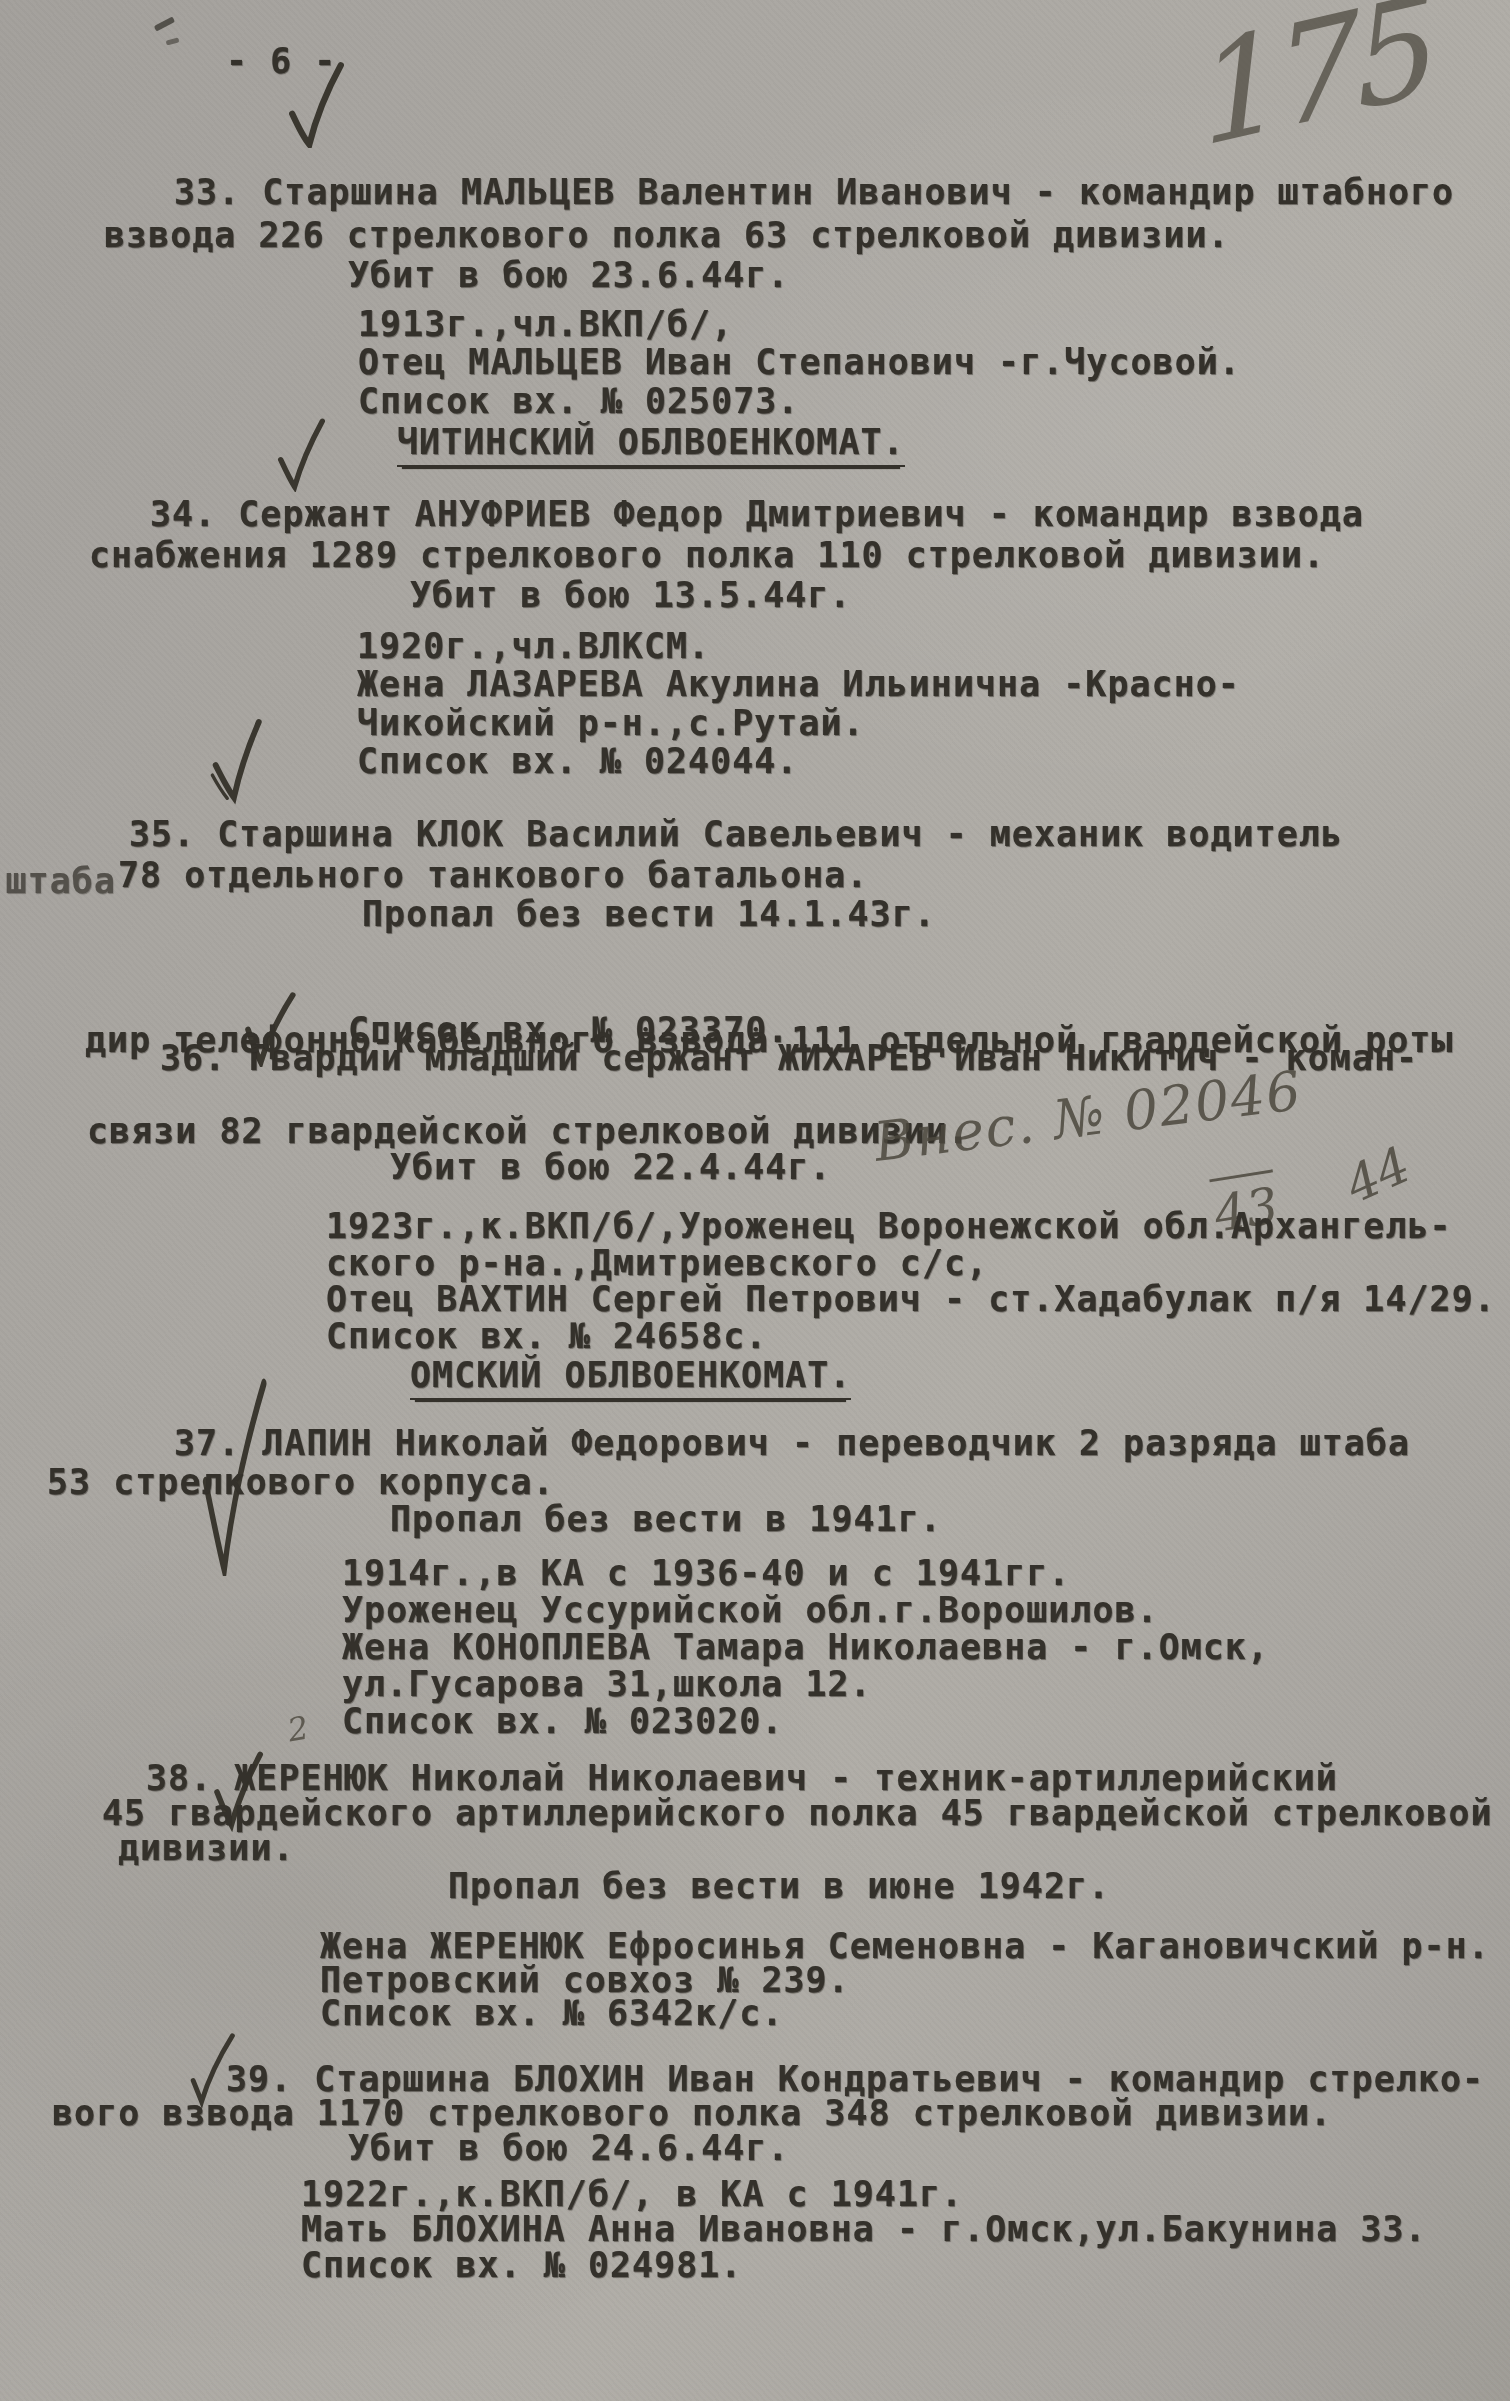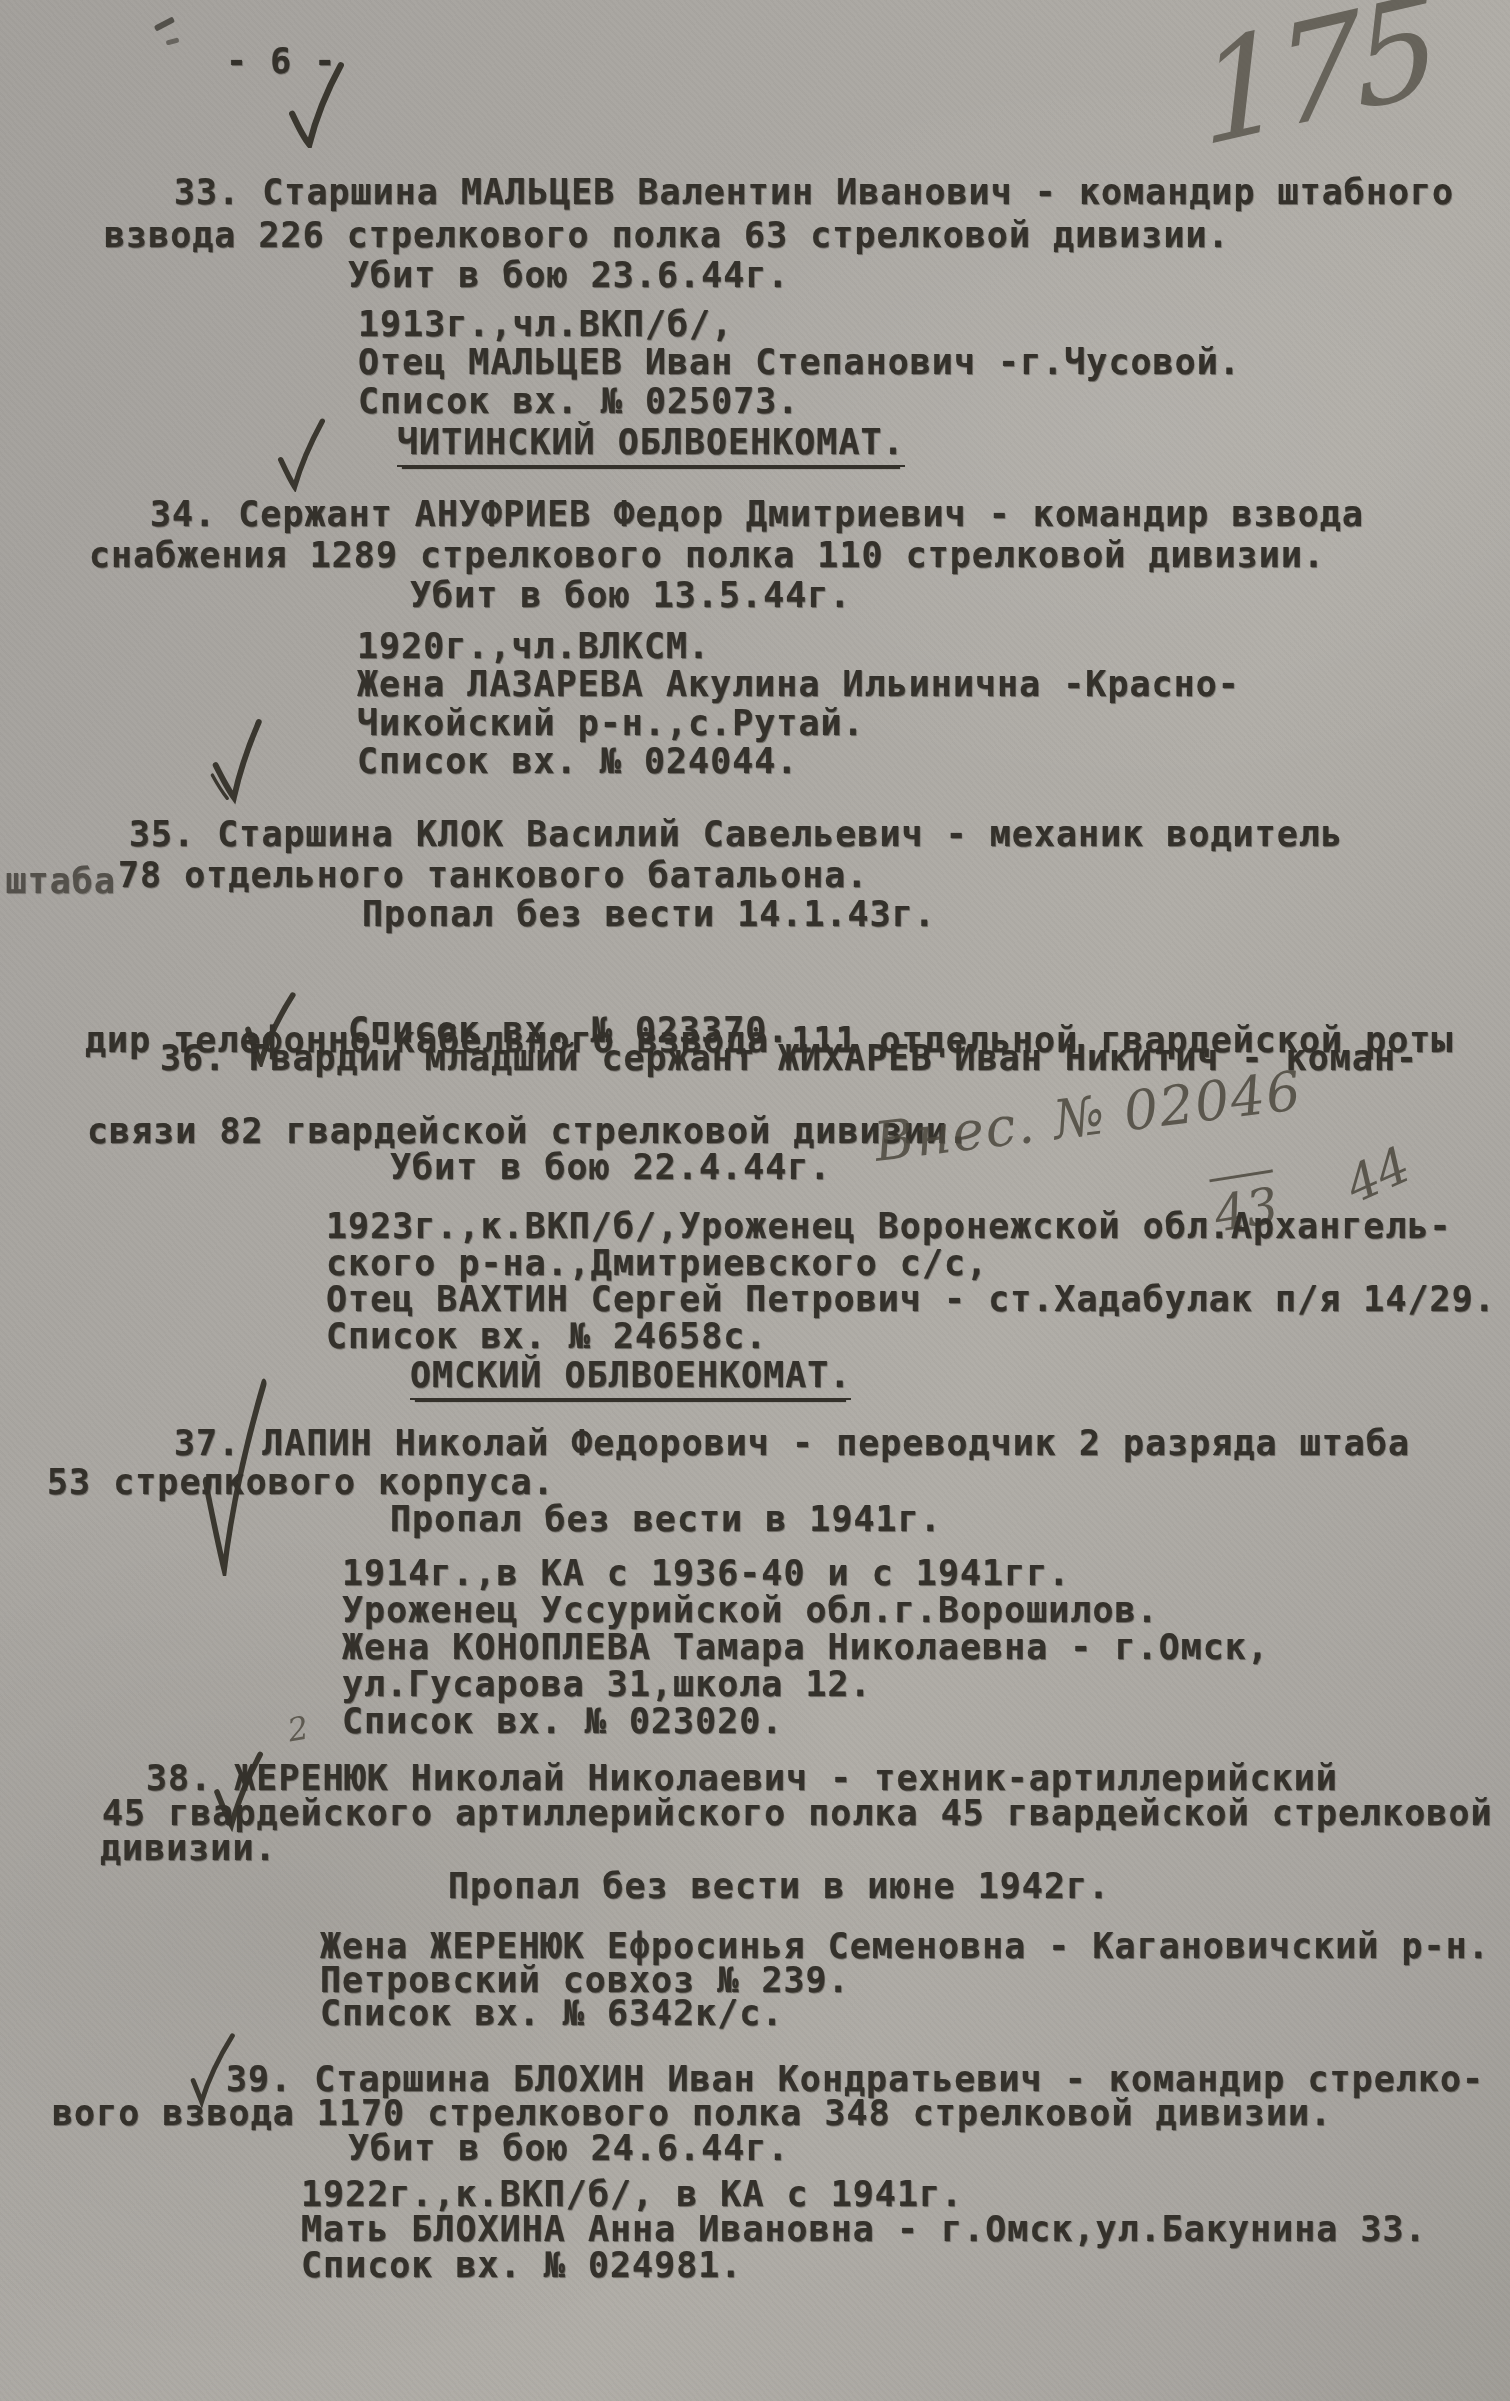--- a/index.html
+++ b/index.html
@@ -135,21 +135,21 @@
   <div class="ln" style="top:1703px;left:342px;">Список вх. № 023020.</div>
 
   <div class="hand note-4">2</div>
   <div class="check" style="top:1743px;left:209px;">
     <svg width="80" height="90" viewBox="0 0 100 100">
         <path d="M10 55 Q22 85 28 96 Q40 54 64 8"></path>
       </svg>
   </div>
   <div class="ln" style="top:1760px;left:146px;">38. ЖЕРЕНЮК Николай Николаевич - техник-артиллерийский</div>
   <div class="ln" style="top:1795px;left:102px;">45 гвардейского артиллерийского полка 45 гвардейской стрелковой</div>
-  <div class="ln" style="top:1830px;left:100px;text-align:center;">дивизии.</div>
+  <div class="ln" style="top:1830px;left:118px;text-align:center;">дивизии.</div>
   <div class="ln" style="top:1868px;left:448px;">Пропал без вести в июне 1942г.</div>
   <div class="ln" style="top:1928px;left:320px;">Жена ЖЕРЕНЮК Ефросинья Семеновна - Кагановичский р-н.</div>
   <div class="ln" style="top:1962px;left:320px;">Петровский совхоз № 239.</div>
   <div class="ln" style="top:1995px;left:320px;">Список вх. № 6342к/с.</div>
 
   <div class="check" style="top:2021px;left:182px;">
     <svg width="70" height="94" viewBox="0 0 100 100">
         <path d="M16 68 Q24 88 28 98 Q42 52 72 4"></path>
       </svg>
   </div>

